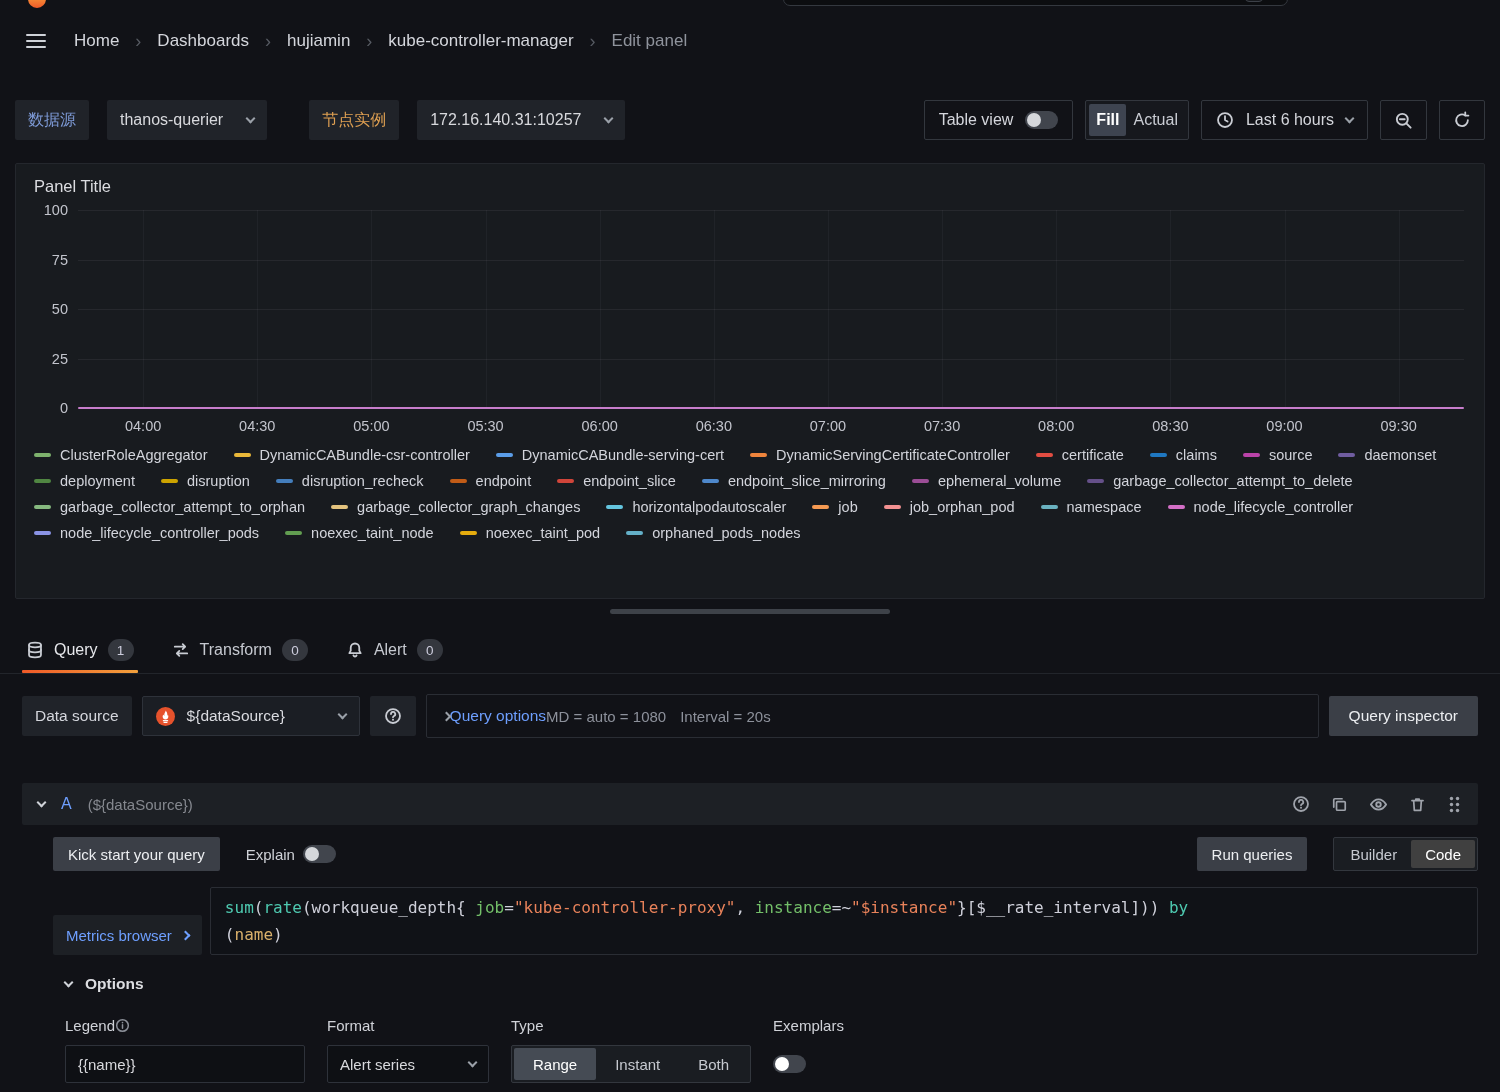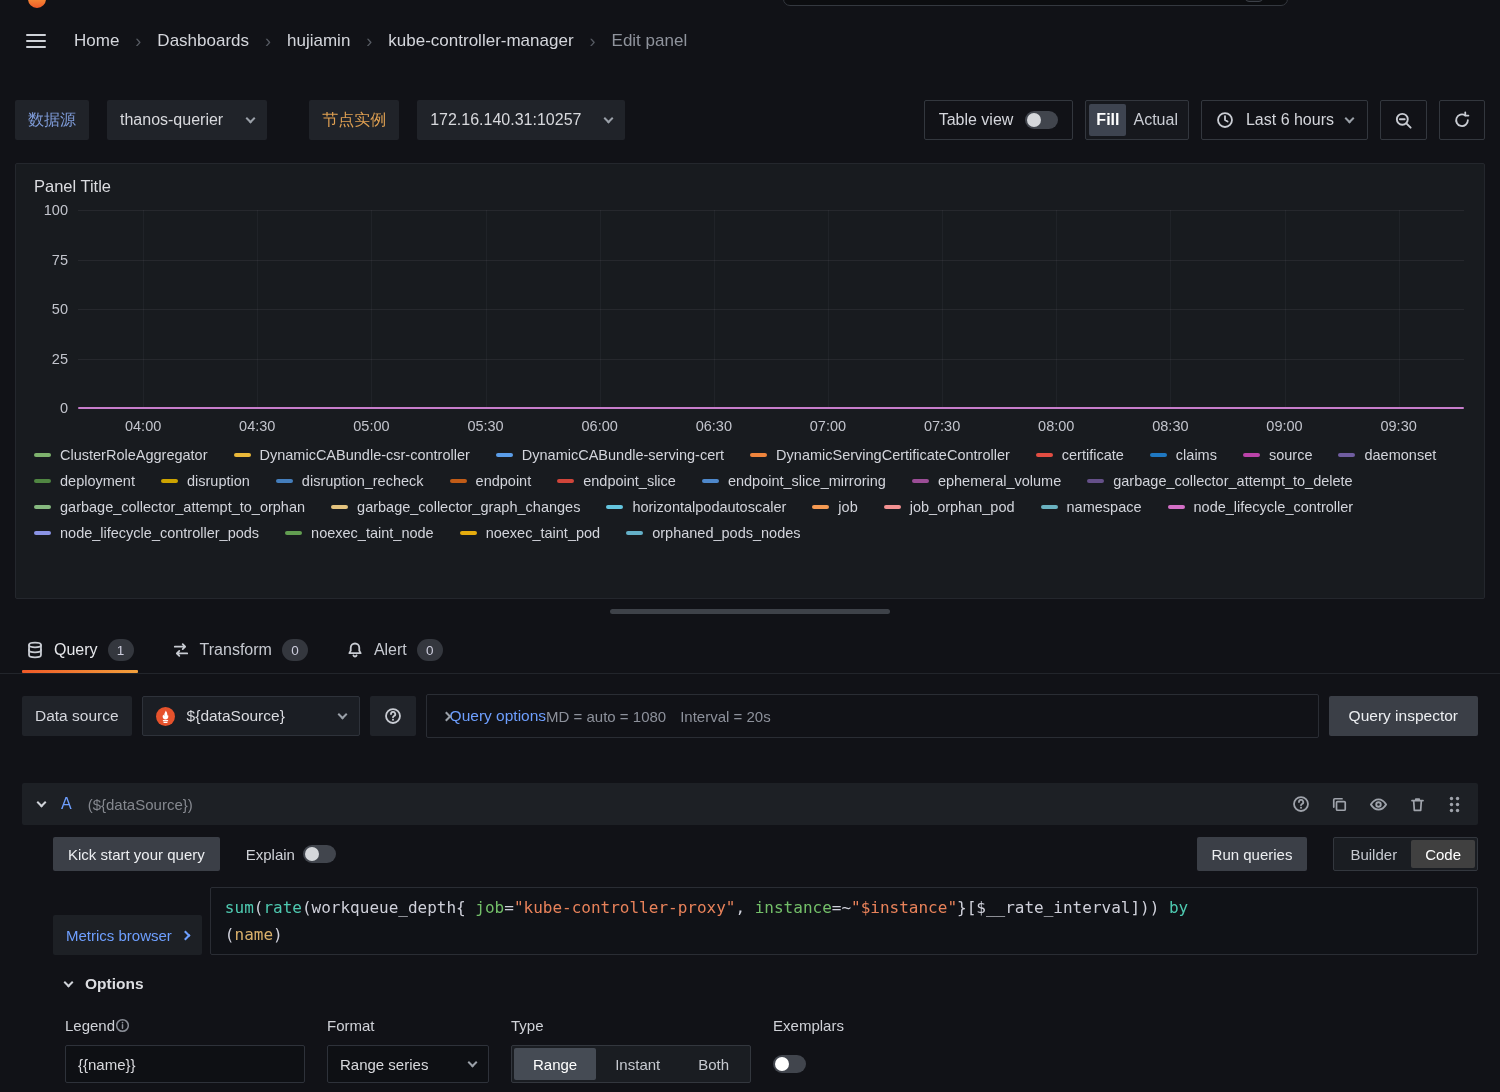--- a/index.html
+++ b/index.html
@@ -513,21 +513,21 @@
         </div>
         <div class="input w240">
           <span>{{name}}</span>
         </div>
       </div>
       <div class="field">
         <div class="flabel">
           <span>Format</span>
         </div>
         <div class="select w162">
-          <span>Range series</span>
+          <span>Alert series</span>
           <i class="chev"></i>
         </div>
       </div>
       <div class="field">
         <div class="flabel">
           <span>Type</span>
         </div>
         <div class="seg3" id="typeseg">
             <div class="seg active">Range</div>
             <div class="seg">Instant</div>

